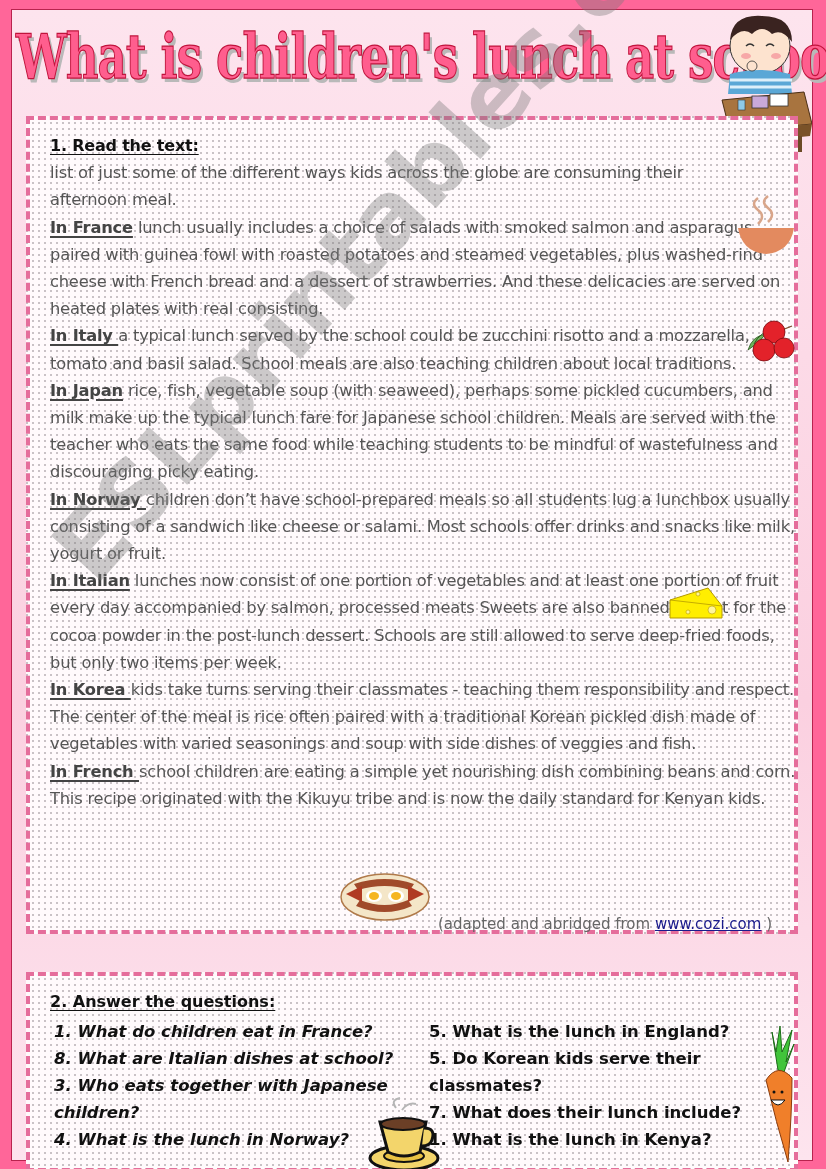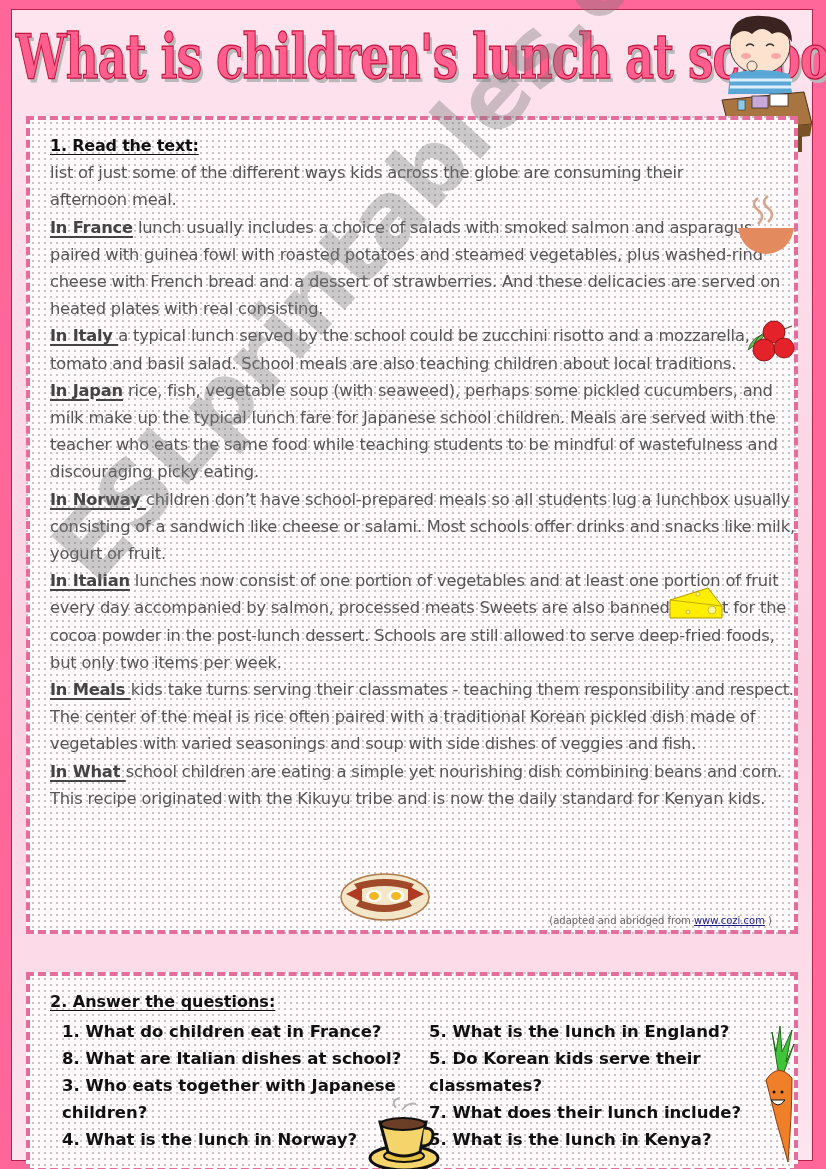--- a/index.html
+++ b/index.html
@@ -62,34 +62,34 @@
     }
     .country {
       font-weight: bold;
       color: #444;
       text-decoration: underline;
       text-decoration-thickness: 2px;
       text-underline-offset: 3px;
     }
     .source {
       position: absolute; right: 22px; top: 795px;
-      font-size: 10px; color: #666; font-family: "DejaVu Sans", sans-serif;
+      font-size: 15px; color: #666; font-family: "DejaVu Sans", sans-serif;
     }
     .source a { color: #1a1a8c; text-decoration: underline; }
 
     .questions .heading { position: absolute; left: 20px; top: 16px; }
     .qcol {
       position: absolute; top: 42px;
       font-family: "DejaVu Sans", sans-serif;
       font-weight: bold;
       font-size: 16.5px;
       line-height: 27px;
       color: #111;
     }
-    .qcol.left { left: 32px; width: 370px; }
+    .qcol.left { left: 24px; width: 370px; font-style: italic; }
     .qcol.right { left: 399px; width: 340px; }
 
     .watermark {
       position: absolute;
       left: 20px; top: 520px;
       font-family: "DejaVu Sans", sans-serif;
       font-weight: bold;
       font-size: 92px;
       color: rgba(120,120,120,0.38);
       transform: rotate(-48deg);
@@ -131,22 +131,22 @@
     <div class="content">
       <div class="heading">1. Read the text:</div>
       <div>list of  just some of the different ways kids across the globe are consuming their</div>
       <div>afternoon meal.</div>
 
       <p><span class="country">In France</span><span> lunch usually includes a choice of salads with smoked salmon and asparagus, paired with guinea fowl with roasted potatoes and steamed vegetables, plus washed-rind cheese with French bread and a dessert of strawberries. And these delicacies are served on heated plates with real consisting.</span></p>
       <p><span class="country">In Italy </span><span>a typical lunch served by the school could be zucchini risotto and a mozzarella, tomato and basil salad. School meals are also teaching children about local traditions.</span></p>
       <p><span class="country">In Japan</span><span> rice, fish, vegetable soup (with seaweed), perhaps some pickled cucumbers, and milk make up the typical lunch fare for Japanese school children. Meals are served with the teacher who eats the same food while teaching students to be mindful of wastefulness and discouraging picky eating.</span></p>
       <p><span class="country">In Norway </span><span>children don’t have school-prepared meals so all students lug a lunchbox usually consisting of a sandwich like cheese or salami. Most schools offer drinks and snacks like milk, yogurt or fruit.</span></p>
       <p><span class="country">In Italian</span><span> lunches now consist of one portion of vegetables and at least one portion of fruit every day accompanied by salmon, processed meats Sweets are also banned except for the cocoa powder in the post-lunch dessert. Schools are still allowed to serve deep-fried foods, but only two items per week.</span></p>
-      <p><span class="country">In Meals </span><span>kids take turns serving their classmates - teaching them responsibility and respect. The center of the meal is rice often paired with a traditional Korean pickled dish made of vegetables with varied seasonings and soup with side dishes of veggies and fish.</span></p>
-      <p><span class="country">In What </span><span>school children are eating a simple yet nourishing dish combining beans and corn. This recipe originated with the Kikuyu tribe and is now the daily standard for Kenyan kids.</span></p>
+      <p><span class="country">In Korea </span><span>kids take turns serving their classmates - teaching them responsibility and respect. The center of the meal is rice often paired with a traditional Korean pickled dish made of vegetables with varied seasonings and soup with side dishes of veggies and fish.</span></p>
+      <p><span class="country">In French </span><span>school children are eating a simple yet nourishing dish combining beans and corn. This recipe originated with the Kikuyu tribe and is now the daily standard for Kenyan kids.</span></p>
     </div>
 
     <div class="source">
       <span>(adapted and abridged from </span><a>www.cozi.com</a><span> )</span>
     </div>
 
     <svg class="pic" style="left:706px;top:74px;width:60px;height:62px" viewBox="0 0 60 62">
       <path d="M22 4 q-8 6 0 12 q8 6 0 14 M32 2 q-8 6 0 12 q8 6 0 14" stroke="#d9a58a" stroke-width="2.5" fill="none"></path>
       <path d="M2 34 H58 Q54 58 30 60 Q6 58 2 34Z" fill="#e38a5f"></path>
     </svg>
@@ -186,21 +186,21 @@
     <div class="qcol left">
       <div>1. What do children eat in France?</div>
       <div>8. What are Italian dishes at school?</div>
       <div style="width:360px">3. Who eats together with Japanese children?</div>
       <div>4.  What is the lunch in Norway?</div>
     </div>
     <div class="qcol right">
       <div>5. What is the lunch in England?</div>
       <div style="width:300px">5. Do Korean kids serve their classmates?</div>
       <div>7. What does their lunch include?</div>
-      <div>5. What is the lunch in Kenya?</div>
+      <div>1. What is the lunch in Kenya?</div>
     </div>
 
     <svg class="pic" style="left:336px;top:120px;width:76px;height:78px" viewBox="0 0 76 78">
       <path d="M30 12 q-6 -8 4 -10 M36 14 q6 -8 14 -6" stroke="#b5b5b5" stroke-width="2" fill="none"></path>
       <ellipse cx="38" cy="62" rx="34" ry="12" fill="#f3d56b" stroke="#111" stroke-width="3"></ellipse>
       <ellipse cx="38" cy="60" rx="20" ry="6" fill="#e8c243" stroke="#111" stroke-width="2"></ellipse>
       <path d="M14 26 H60 L54 56 Q38 64 22 56Z" fill="#f3d56b" stroke="#111" stroke-width="3"></path>
       <ellipse cx="37" cy="28" rx="22" ry="6" fill="#6b3f26" stroke="#111" stroke-width="2"></ellipse>
       <path d="M58 32 q12 0 8 12 q-2 6 -10 6" stroke="#111" stroke-width="3" fill="#f3d56b"></path>
     </svg>

